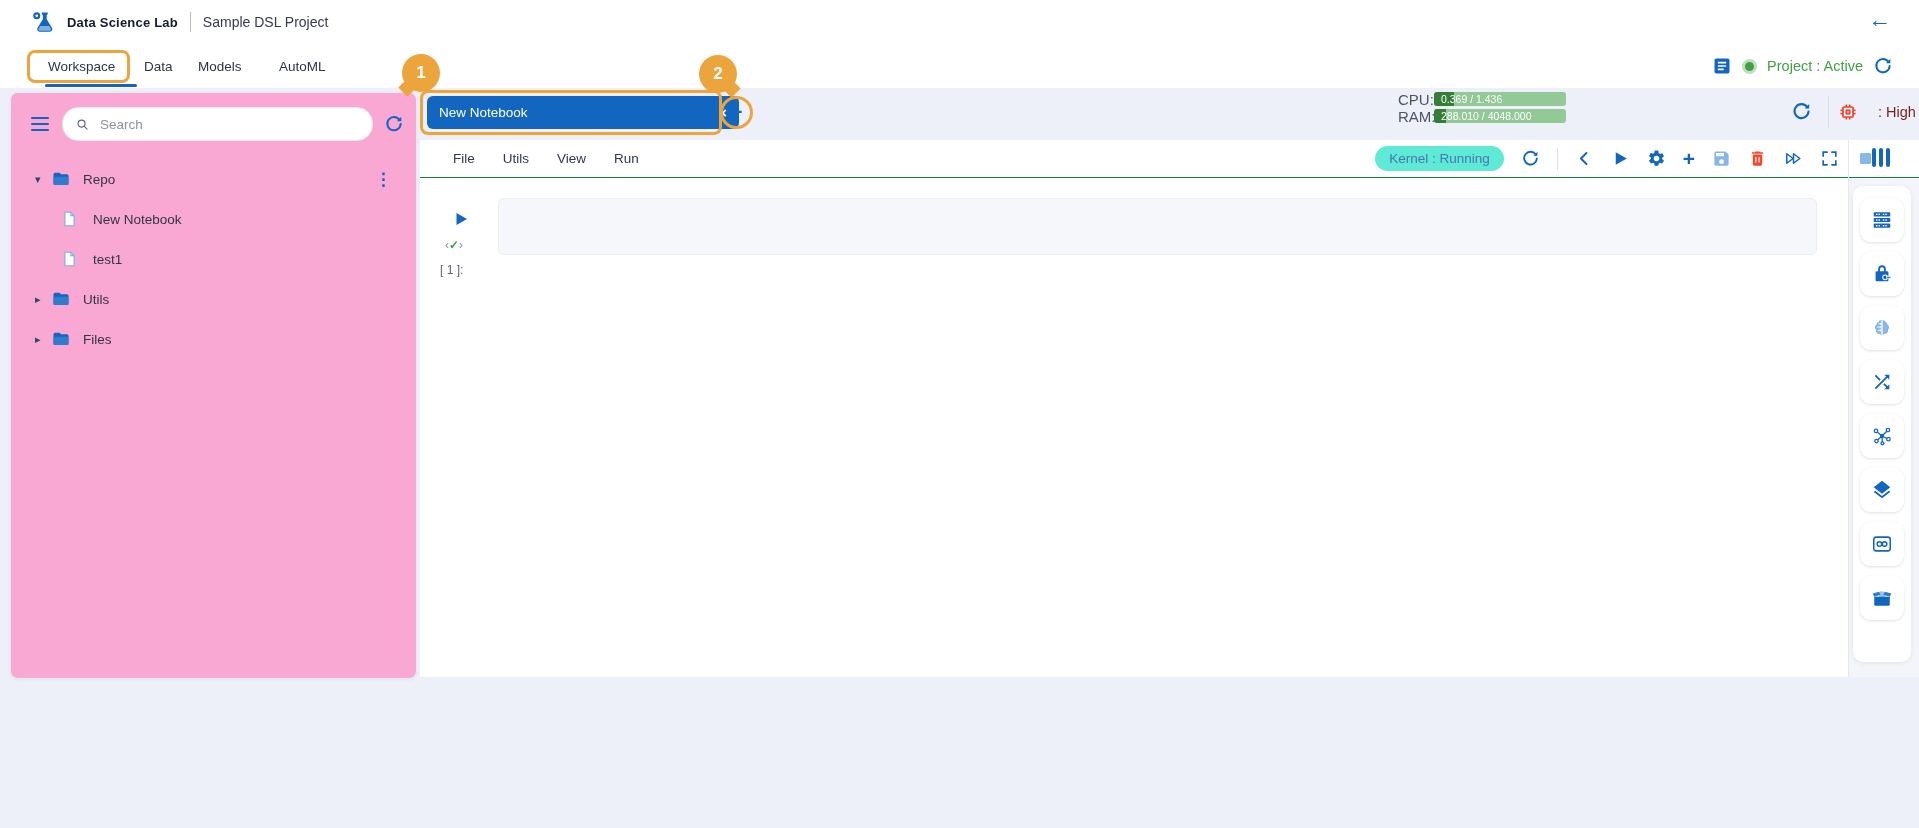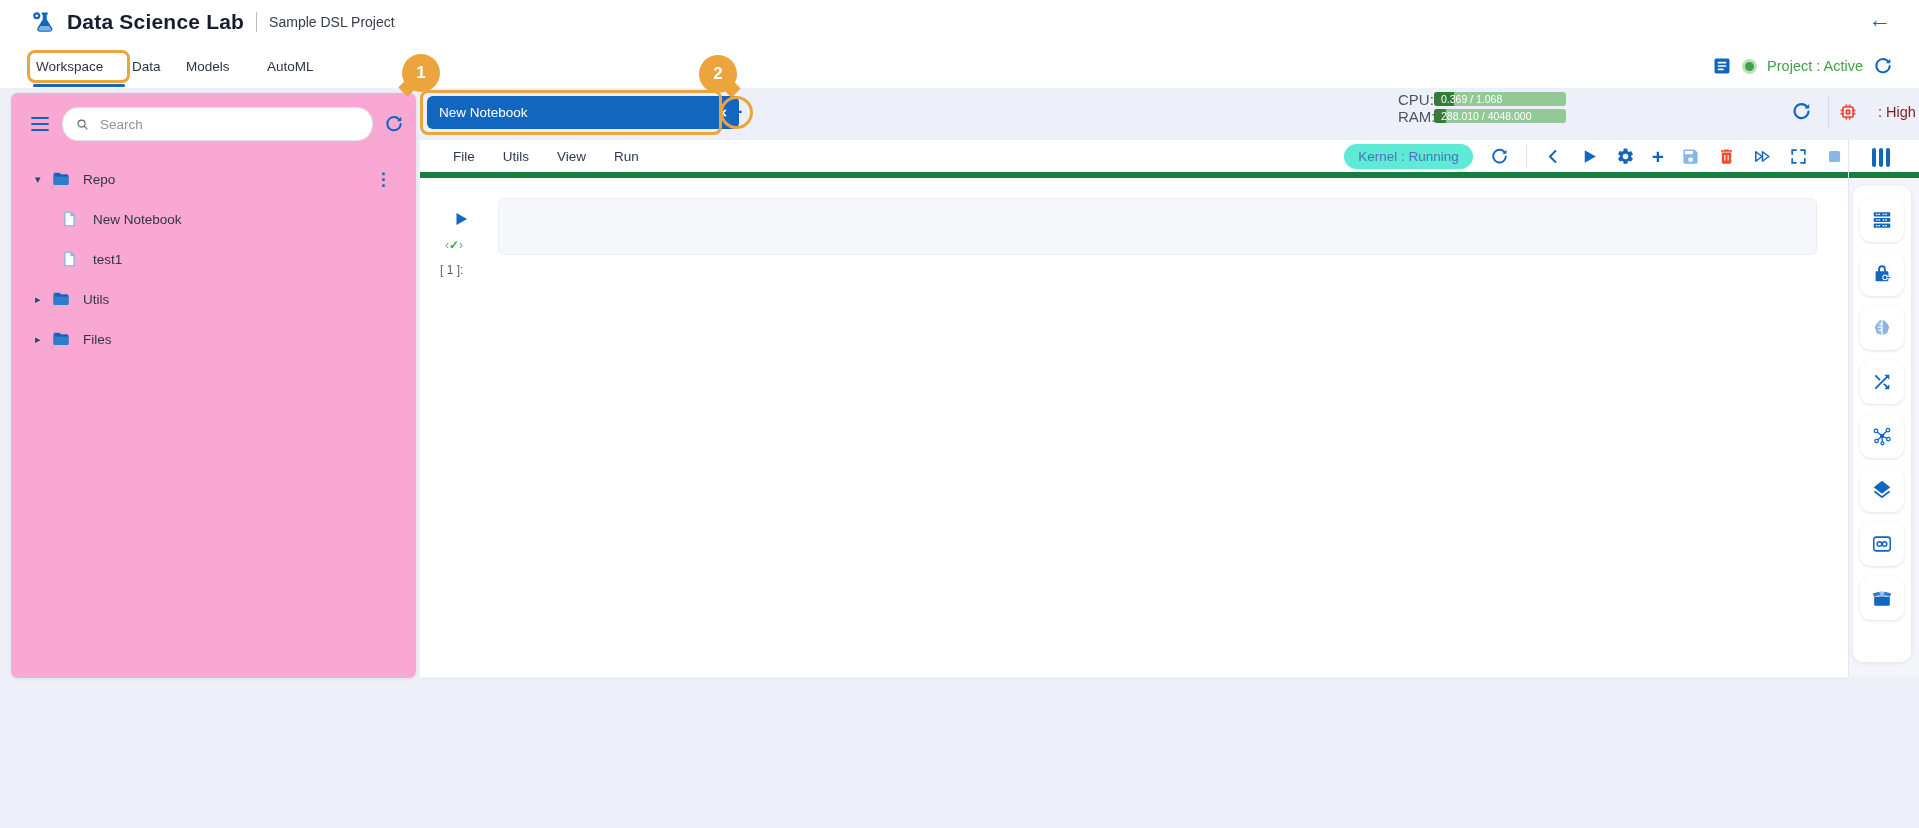--- a/index.html
+++ b/index.html
@@ -2,27 +2,27 @@
 <html><head>
 <meta charset="utf-8">
 <style>
   html,body{margin:0;padding:0;}
   body{width:1919px;height:828px;font-family:"Liberation Sans",sans-serif;background:#fff;overflow:hidden;}
   .app{position:relative;width:1919px;height:828px;overflow:hidden;background:#fff;}
 
   
   .topbar{position:absolute;left:0;top:0;right:0;height:44px;background:#fff;display:flex;align-items:center;padding-left:30px;}
   .logo{width:27px;height:27px;margin-right:10px;}
-  .app-title{font-size:21px;font-weight:bold;color:#171c2e;letter-spacing:.2px;}
+  .app-title{font-size:13px;font-weight:bold;color:#171c2e;letter-spacing:.2px;}
   .title-sep{width:1px;height:20px;background:#b9bdc7;margin:0 12px;}
   .project-title{font-size:14px;color:#353b49;}
   .back-arrow{position:absolute;right:28px;top:8px;font-size:23px;color:#1266c0;font-weight:bold;cursor:pointer;line-height:1;}
 
   
-  .navbar{position:absolute;left:0;top:44px;right:0;height:44px;background:#fff;border-bottom:3px solid #f97316;}
+  .navbar{position:absolute;left:12px;top:44px;right:0;height:44px;background:#fff;border-bottom:3px solid #f97316;}
   .nav-tab{position:absolute;top:0;height:44px;display:flex;align-items:center;font-size:13.5px;color:#2c3547;cursor:pointer;}
   .nav-underline{position:absolute;left:33px;top:40px;width:92px;height:3px;background:#1266c0;border-radius:3px;}
   .nav-right{position:absolute;right:26px;top:0;height:44px;display:flex;align-items:center;gap:10px;}
   .status-dot{width:9px;height:9px;border-radius:50%;background:#43a047;border:3px solid #bcdfbd;}
   .project-status{font-size:14.5px;color:#43a047;}
 
   
   .content-bg{position:absolute;left:0;top:88px;right:0;bottom:0;background:#edf0f8;}
 
   
@@ -54,21 +54,21 @@
   .res-bar{width:132px;height:14px;border-radius:3px;background:#93c897;position:relative;overflow:hidden;}
   .res-fill{position:absolute;left:0;top:0;bottom:0;background:#337d36;}
   .res-txt{position:absolute;left:7px;top:0;line-height:14px;font-size:10.5px;color:#fff;white-space:nowrap;}
   .strip-refresh{position:absolute;left:1791px;top:101px;width:21px;height:21px;cursor:pointer;}
   .strip-divider{position:absolute;left:1828px;top:96px;width:1px;height:32px;background:#d8dbe4;}
   .chip-icon{position:absolute;left:1838px;top:102px;width:20px;height:20px;}
   .priority-label{position:absolute;left:1862px;top:104px;font-size:14.5px;color:#7f1d1d;margin-left:16px;}
 
   
   .main-white{position:absolute;left:420px;top:140px;right:0;height:537px;background:#fff;}
-  .toolbar{position:absolute;left:420px;top:140px;right:0;height:38px;border-bottom:6px solid #15803d;display:flex;align-items:center;padding-left:33px;padding-right:75px;box-sizing:border-box;background:#fff;}
+  .toolbar{position:absolute;left:420px;top:140px;right:0;height:38px;border-bottom:1px solid #15803d;display:flex;align-items:center;padding-left:33px;padding-right:44px;box-sizing:border-box;background:#fff;}
   .menu-item{font-size:13.5px;color:#2e3950;margin-right:28px;cursor:pointer;}
   .tb-right{margin-left:auto;display:flex;align-items:center;gap:17px;}
   .kernel-pill{background:#5eead4;color:#4a74ba;font-size:13.5px;padding:5px 14px;border-radius:15px;white-space:nowrap;}
   .tb-icon{width:19px;height:19px;cursor:pointer;flex:none;}
   .tb-divider{width:1px;height:22px;background:#dcdfe8;}
   .plus-blue{color:#1266c0;font-size:21px;font-weight:bold;line-height:19px;cursor:pointer;}
   .vdivider{position:absolute;left:1848px;top:140px;width:1px;height:537px;background:#e3e6ed;}
   .cols-icon{position:absolute;left:1872px;top:148px;display:flex;gap:3.5px;cursor:pointer;}
   .cols-icon span{display:block;width:3.5px;height:19px;background:#1266c0;border-radius:2px;}
 
@@ -212,21 +212,21 @@
   </div>
   <div class="add-tab-ring">
     <span class="add-tab-btn">+</span>
   </div>
 
   <div class="resources">
     <div class="res-row">
       <span class="res-label">CPU:</span>
       <span class="res-bar">
         <span class="res-fill" style="width:20px;"></span>
-        <span class="res-txt">0.369 / 1.068</span>
+        <span class="res-txt">0.369 / 1.436</span>
       </span>
     </div>
     <div class="res-row">
       <span class="res-label">RAM:</span>
       <span class="res-bar">
         <span class="res-fill" style="width:12px;"></span>
         <span class="res-txt">288.010 / 4048.000</span>
       </span>
     </div>
   </div>

